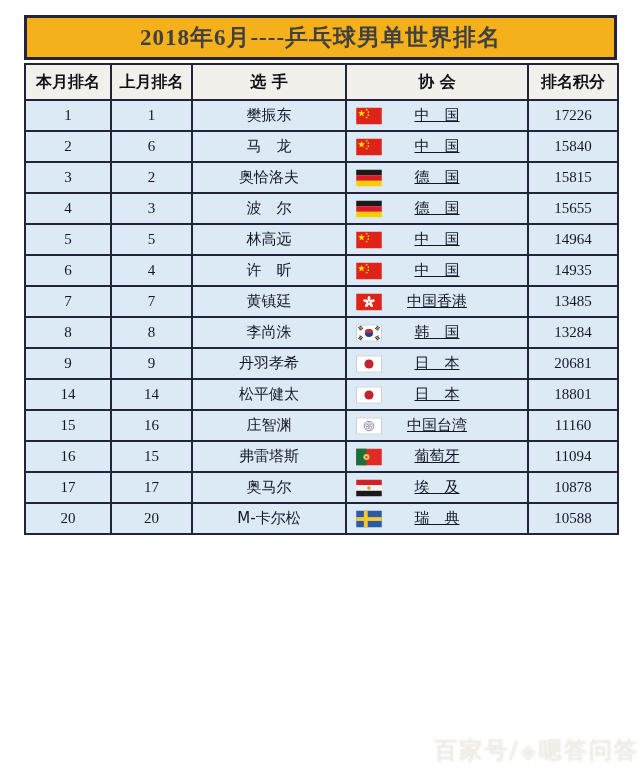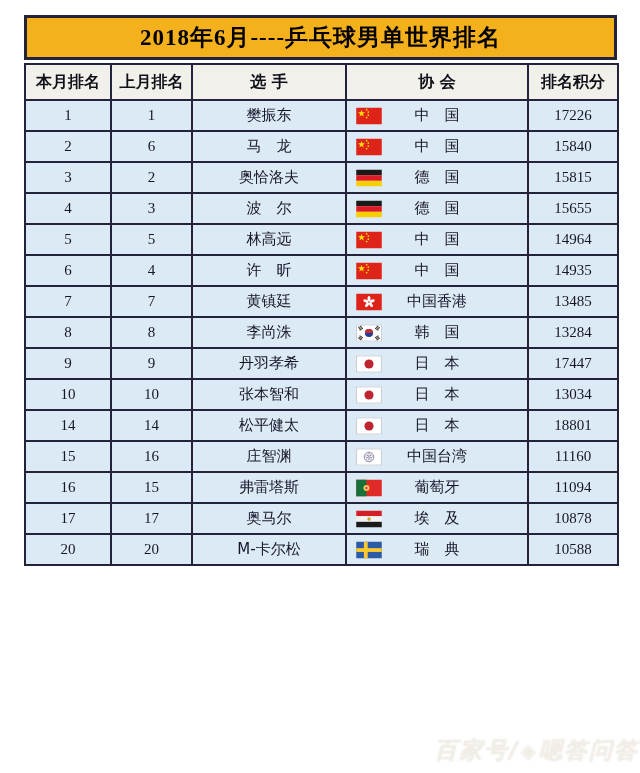--- a/index.html
+++ b/index.html
@@ -8,21 +8,21 @@
     font-family:"DejaVu Sans","Liberation Sans",sans-serif;
     overflow:hidden;
   }
   .wrap{position:absolute;left:24px;top:15px;width:593px;}
   .title-bar{
     background:#F4B11C;
     border:3px solid #23233B;
     height:39px;line-height:39px;
     text-align:center;
     font-family:"Liberation Serif","DejaVu Serif",serif;
-    font-weight:bold;font-size:23px;color:#000000;
+    font-weight:bold;font-size:23px;color:#404040;
     letter-spacing:1px;
   }
   table.rank{
     margin-top:3px;width:593px;table-layout:fixed;
     border-collapse:collapse;background:#fff;
   }
   table.rank th{
     background:#F2F0EB;border:2px solid #23233B;
     height:34px;font-size:16px;font-weight:bold;color:#101018;
     text-align:center;padding:0;
@@ -35,27 +35,27 @@
   td.num{
     font-family:"Liberation Serif","DejaVu Serif",serif;
     font-size:16px;
   }
   td.assoc{position:relative;}
   .flag{
     position:absolute;left:9px;top:50%;transform:translateY(-50%);
     width:26px;height:17px;display:block;
   }
   .flag svg{display:block;width:100%;height:100%;}
-  .assoc-name{display:inline-block;}
+  .assoc-name{display:inline-block;text-decoration:underline;}
   .watermark{
     position:absolute;right:1px;top:735px;z-index:5;
     font-size:23px;font-weight:bold;letter-spacing:2px;
     color:rgba(246,240,230,0.62);
     text-shadow:0 0 2px rgba(190,180,170,0.35);
-    white-space:nowrap;pointer-events:none;font-style:italic;
+    white-space:nowrap;pointer-events:none;
   }
   .watermark .logo{font-size:20px;margin:0 1px;}
 </style>
 </head>
 <body>
 
 <div class="wrap">
   <div class="title-bar">
     <span>2018年6月----乒乓球男单世界排名</span>
   </div>
@@ -223,33 +223,21 @@
         <tr>
           <td class="num">9</td>
           <td class="num">9</td>
           <td class="txt">丹羽孝希</td>
           <td class="assoc"><span class="flag">
               <svg viewBox="0 0 30 20">
                 <rect x="0.5" y="0.5" width="29" height="19" fill="#ffffff" stroke="#C6C6C6" stroke-width="1"></rect>
                 <circle cx="15" cy="10" r="5.4" fill="#BE2531"></circle>
               </svg>
             </span><span class="assoc-name">日　本</span></td>
-          <td class="num">17447</td>
-        </tr>
-        <tr>
-          <td class="num">10</td>
-          <td class="num">10</td>
-          <td class="txt">张本智和</td>
-          <td class="assoc"><span class="flag">
-              <svg viewBox="0 0 30 20">
-                <rect x="0.5" y="0.5" width="29" height="19" fill="#ffffff" stroke="#C6C6C6" stroke-width="1"></rect>
-                <circle cx="15" cy="10" r="5.4" fill="#BE2531"></circle>
-              </svg>
-            </span><span class="assoc-name">日　本</span></td>
-          <td class="num">13034</td>
+          <td class="num">20681</td>
         </tr>
         <tr>
           <td class="num">14</td>
           <td class="num">14</td>
           <td class="txt">松平健太</td>
           <td class="assoc"><span class="flag">
               <svg viewBox="0 0 30 20">
                 <rect x="0.5" y="0.5" width="29" height="19" fill="#ffffff" stroke="#C6C6C6" stroke-width="1"></rect>
                 <circle cx="15" cy="10" r="5.4" fill="#BE2531"></circle>
               </svg>

